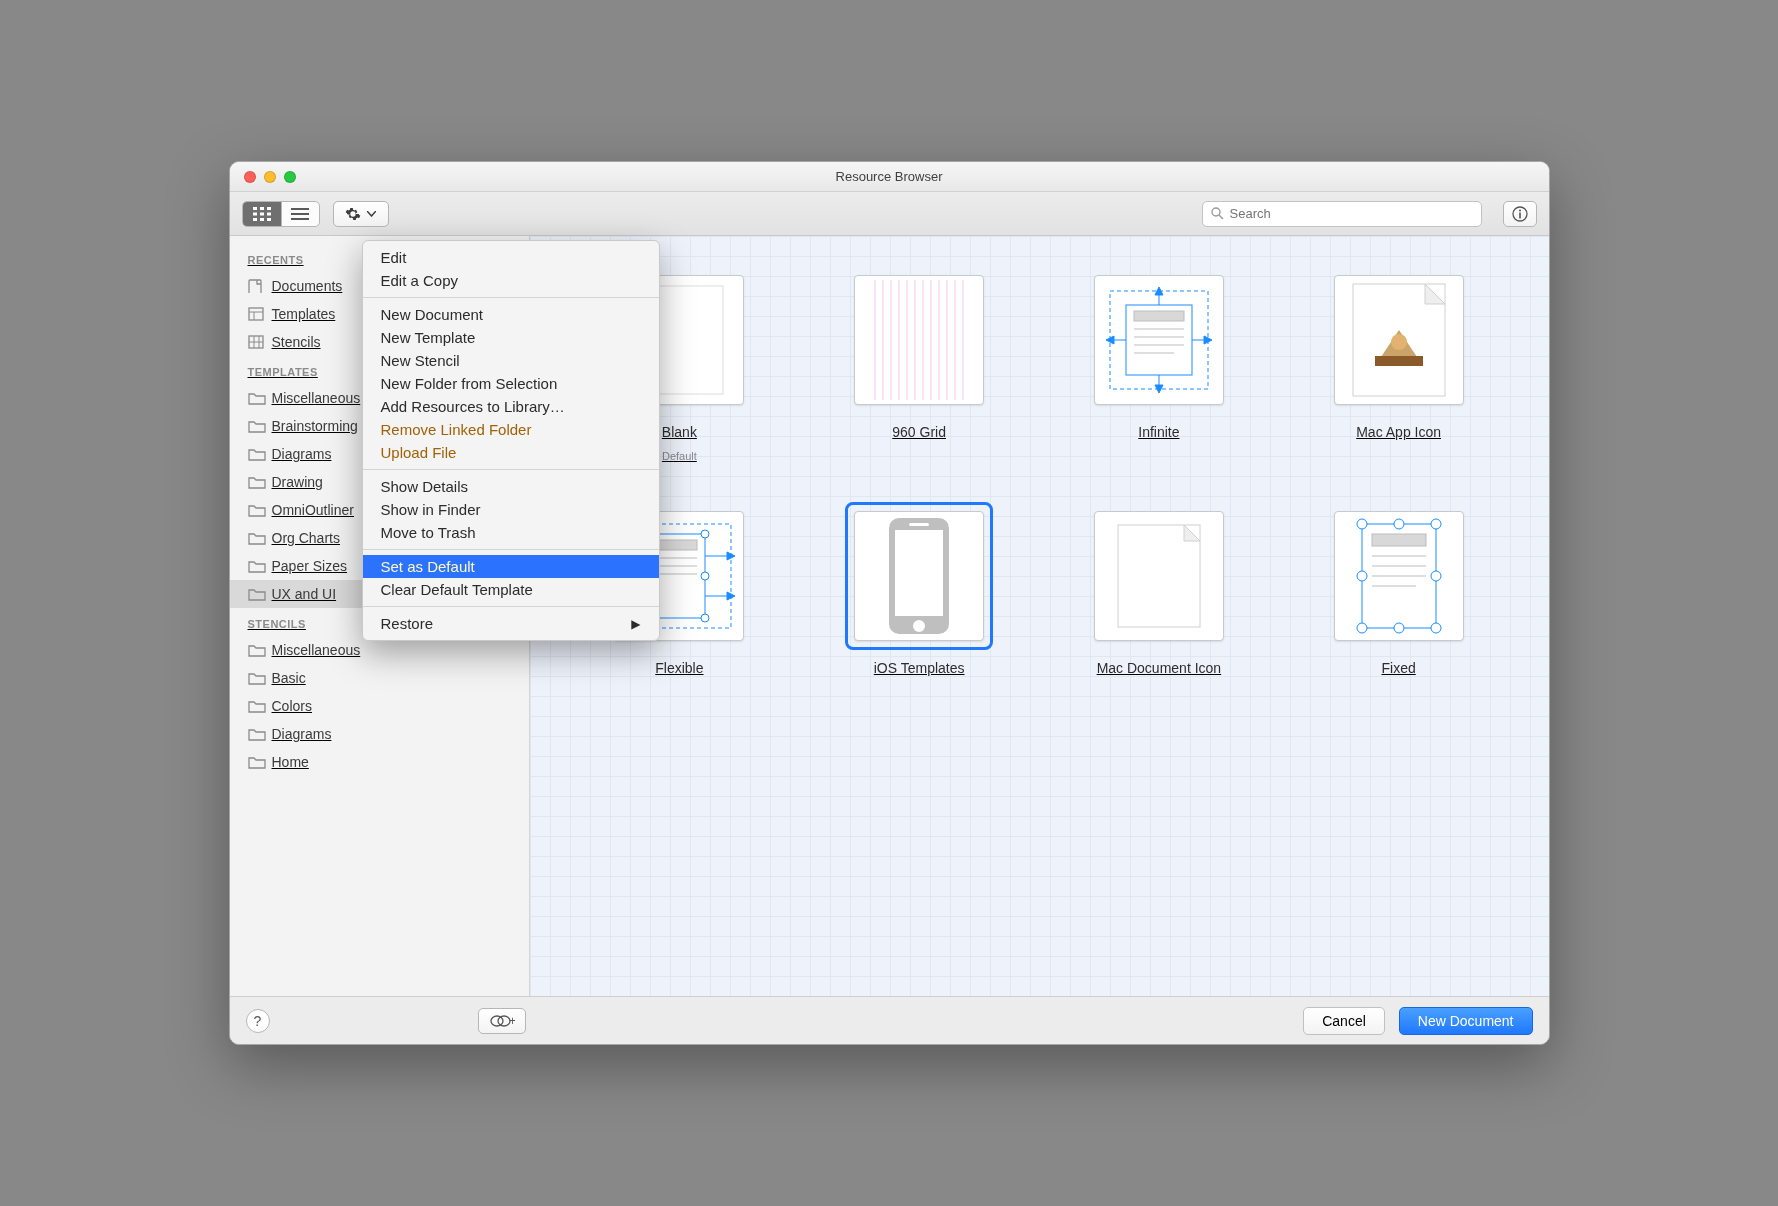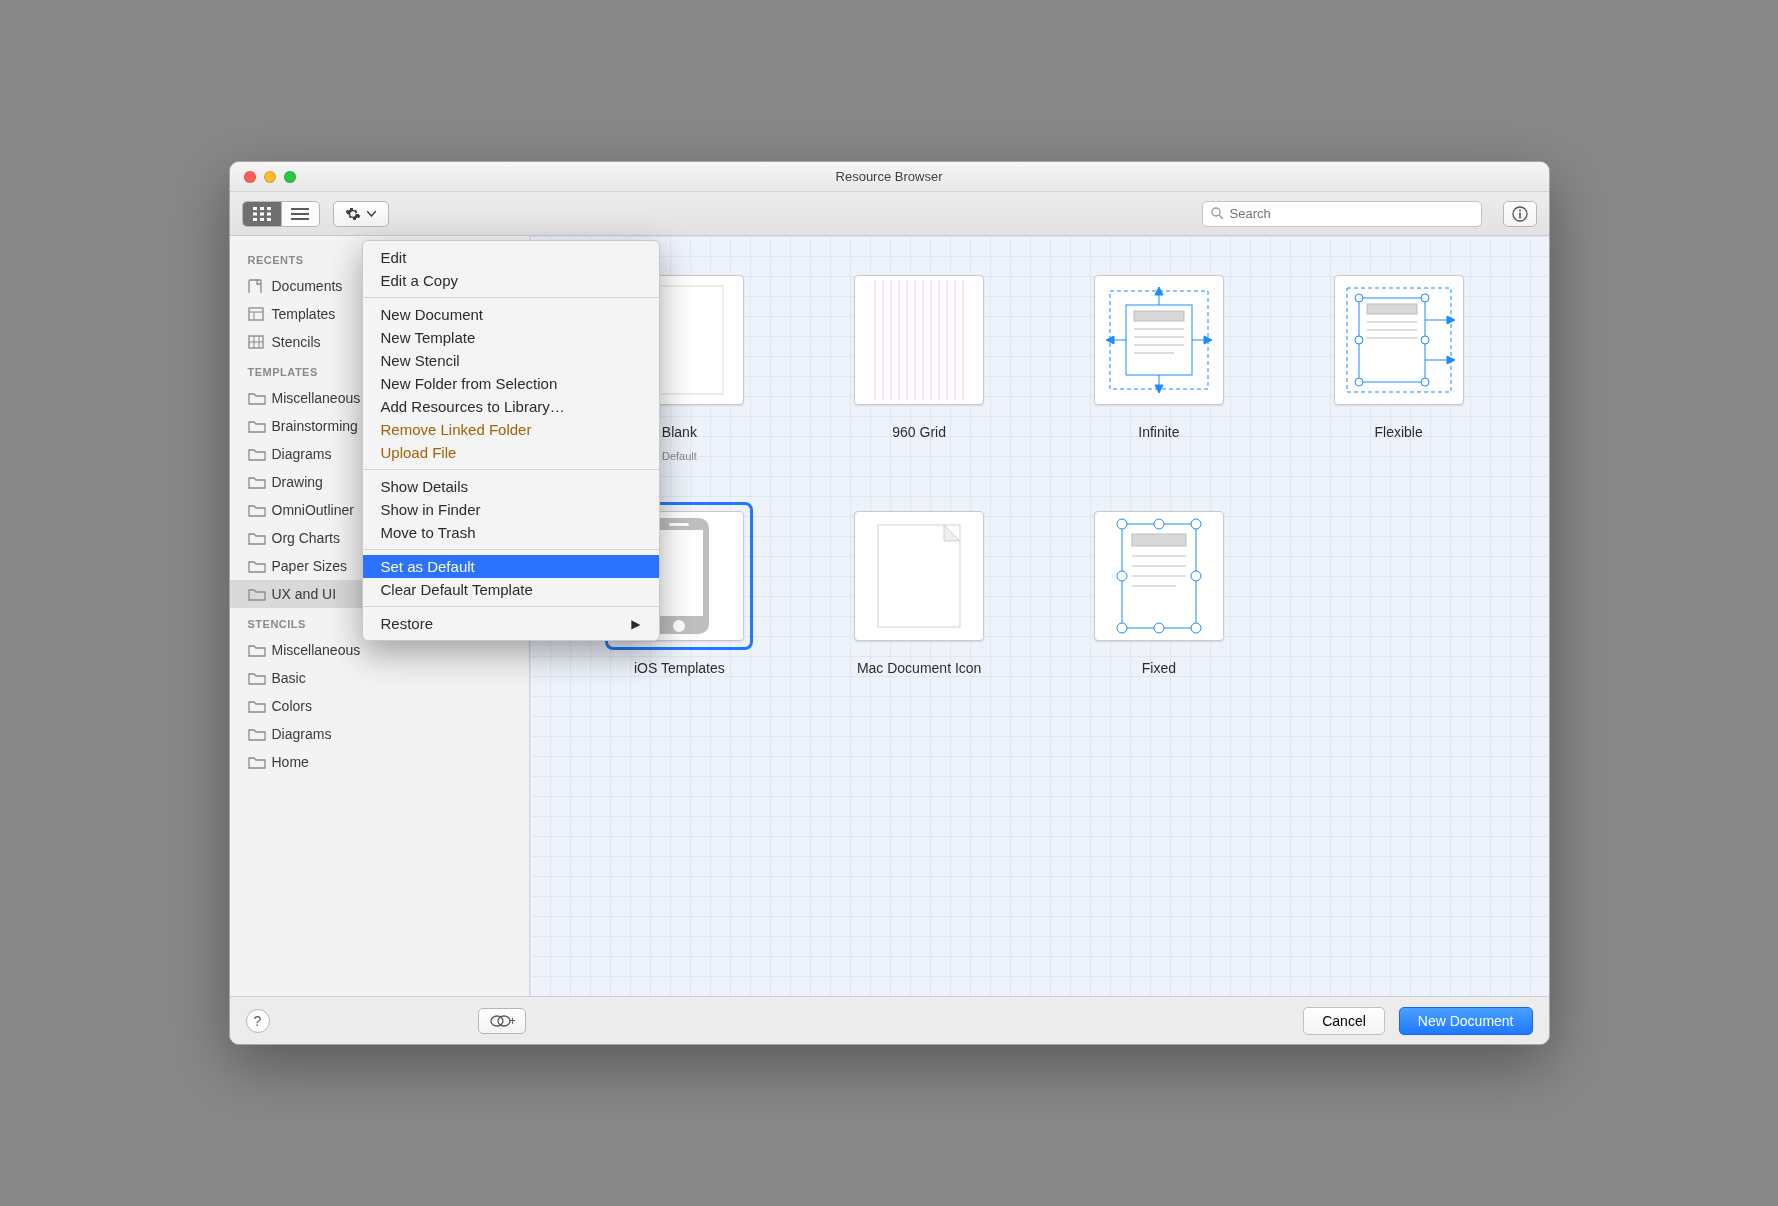--- a/index.html
+++ b/index.html
@@ -54,21 +54,21 @@
   .searchbox{
     width:280px; height:26px; background:#fff; border:1px solid #c3c3c3; border-radius:5px;
     display:flex; align-items:center; padding:0 8px; gap:6px; color:#9a9a9a;
   }
   .searchbox input{ border:none; outline:none; flex:1; font-size:13px; background:transparent; color:#333;}
   .infobtn{
     width:34px;height:26px;border:1px solid #b6b6b6;border-radius:5px;background:linear-gradient(#fff,#f3f3f3);
     display:flex;align-items:center;justify-content:center; margin-left:8px;
   }
   
-  .body { flex:1; display:flex; overflow:hidden;}
+  .body { flex:1; display:flex; overflow:hidden;text-decoration:underline;}
   .sidebar{ width:300px; background:#f3f3f3; border-right:1px solid #d5d5d5; overflow-y:auto; padding-top:8px;}
   .sec-header{ font-size:11px; letter-spacing:.5px; color:#8a8a8a; font-weight:600; padding:10px 18px 6px;}
   .sbitem{
     display:flex; align-items:center; gap:10px; padding:4px 18px 4px 42px; font-size:14px; color:#3a3a3a;
     height:28px; cursor:default; position:relative;
   }
   .sbitem.sel{ background:#d9d9d9;}
   .sb-ico{ position:absolute; left:18px; width:18px; height:16px; display:flex;align-items:center;justify-content:center;}
   .folder-ico svg{width:18px;height:14px;}
   .content{
@@ -398,20 +398,36 @@
                     <line x1="30" y1="68" x2="70" y2="68"></line>
                   </g>
                 </svg>
               </div>
             </div>
             <div class="label">Infinite</div>
           </div>
           <div class="cell">
             <div class="thumb-wrap">
               <div class="thumb">
+                <svg width="100" height="120">
+                  <rect x="4" y="4" width="92" height="112" fill="#fff" stroke="#d0d0d0"></rect>
+                  <path d="M76 4l20 20h-20z" fill="#eee" stroke="#d0d0d0"></path>
+                  <g transform="translate(30 50)">
+                    <path fill="#caa46a" d="M0 30 L20 0 L40 30 Z"></path>
+                    <circle cx="20" cy="12" r="8" fill="#e2b36f"></circle>
+                    <rect x="-4" y="26" width="48" height="10" fill="#8a5a2b"></rect>
+                  </g>
+                </svg>
+              </div>
+            </div>
+            <div class="label">Mac App Icon</div>
+          </div>
+          <div class="cell">
+            <div class="thumb-wrap">
+              <div class="thumb">
                 <svg width="120" height="120">
                   <rect x="8" y="8" width="104" height="104" fill="none" stroke="#1a8cff" stroke-dasharray="4 3"></rect>
                   <rect x="20" y="18" width="66" height="84" fill="none" stroke="#1a8cff"></rect>
                   <g fill="#fff" stroke="#1a8cff">
                     <circle cx="20" cy="18" r="4"></circle>
                     <circle cx="86" cy="18" r="4"></circle>
                     <circle cx="20" cy="102" r="4"></circle>
                     <circle cx="86" cy="102" r="4"></circle>
                     <circle cx="20" cy="60" r="4"></circle>
                     <circle cx="86" cy="60" r="4"></circle>

